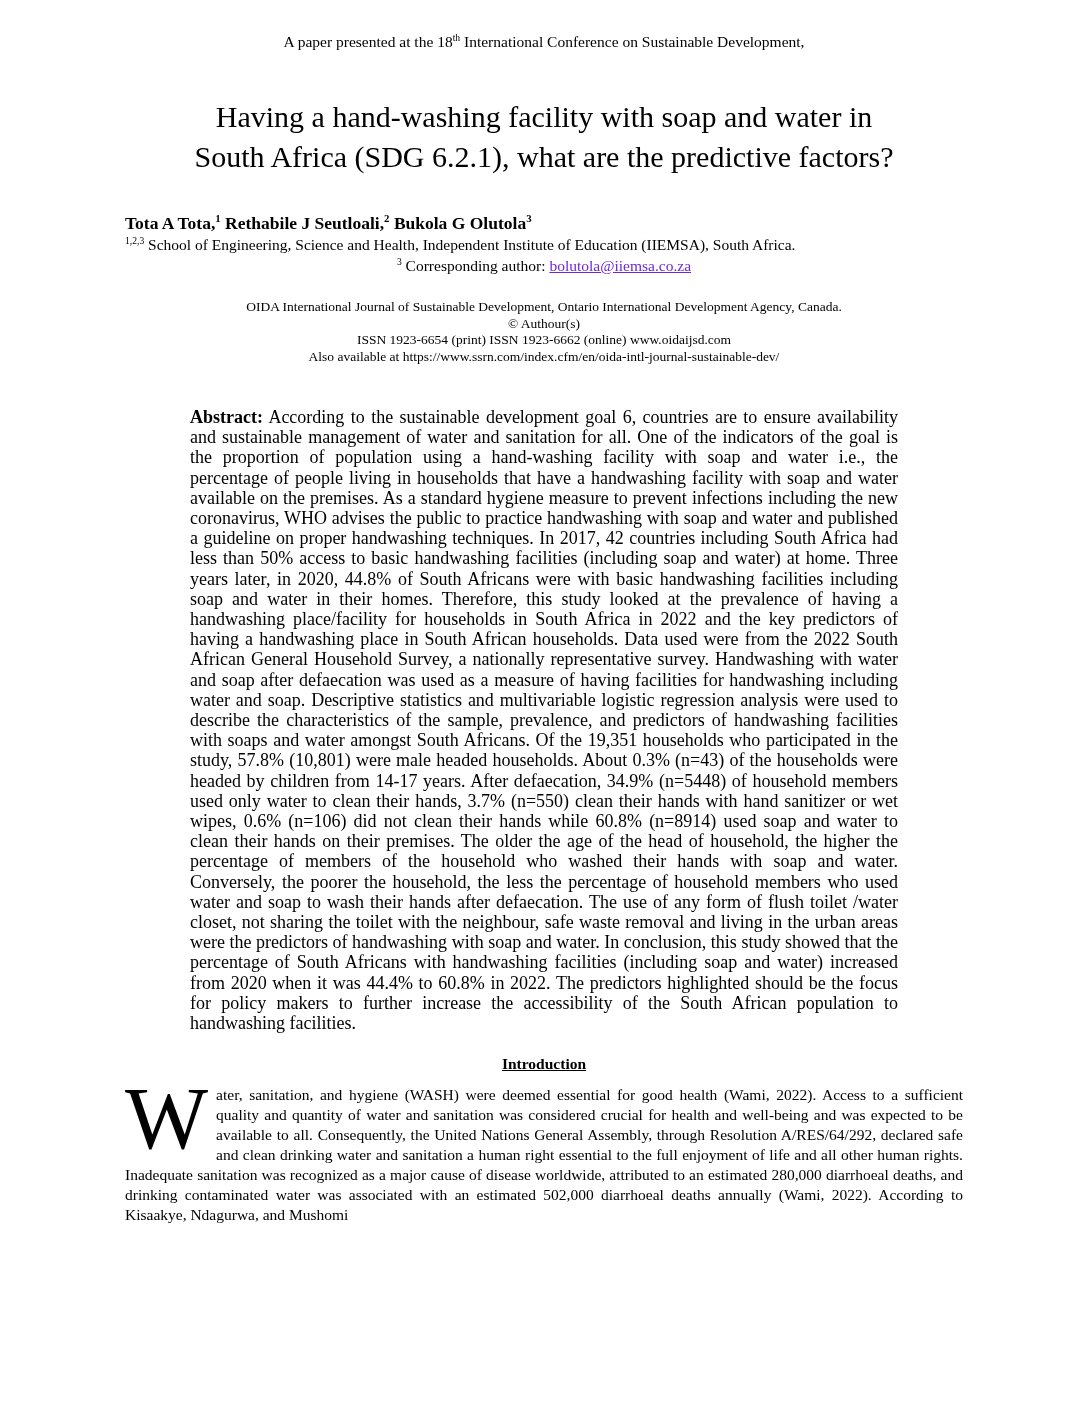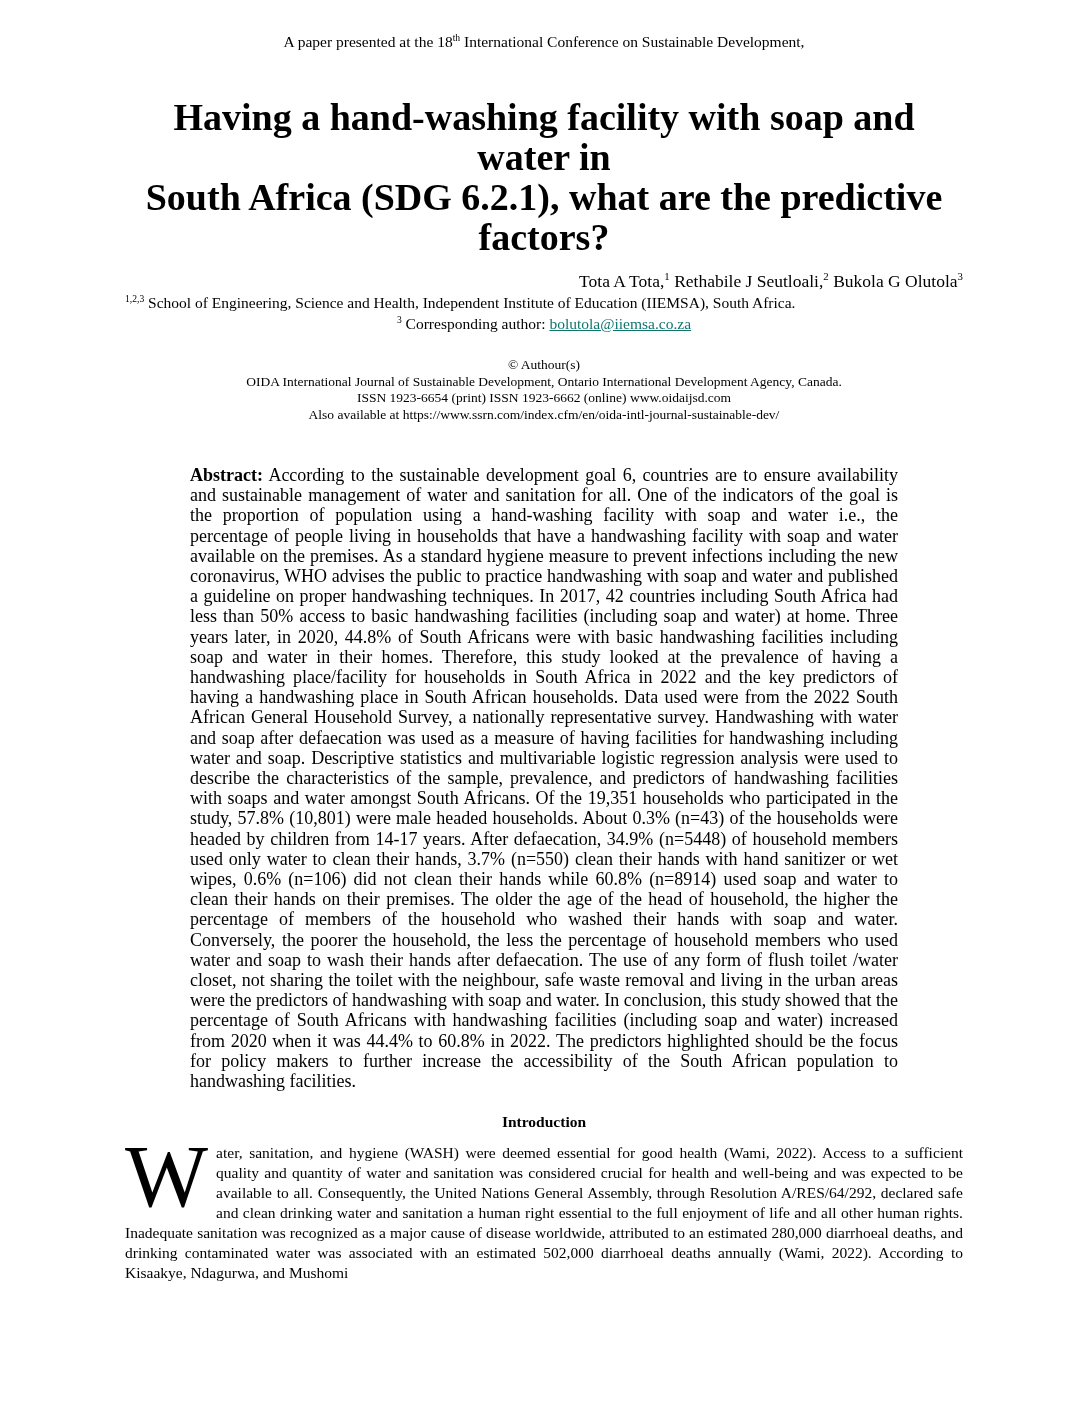--- a/index.html
+++ b/index.html
@@ -8,49 +8,50 @@
     font-family: "Liberation Serif", serif;
     color: #000000;
     position: relative;
     overflow: hidden;
   }
   .page { width: 838px; margin: 0 auto; padding-top: 30px; }
 
   .conf-header { text-align: center; font-size: 15.5px; line-height: 23px; }
 
   .paper-title {
-    text-align: center; font-weight: bold; font-size: 38px; line-height: 40px;
+    text-align: center; font-weight: normal; font-size: 30px; line-height: 40px;
     margin: 44px 0 0 0;
   }
 
   .authors {
-    text-align: right; font-weight: normal; font-size: 17.5px; line-height: 22px;
-    margin-top: 13px;
+    text-align: left; font-weight: bold; font-size: 17.5px; line-height: 22px;
+    margin-top: 35px;
   }
   .affiliation { text-align: left; font-size: 15.5px; line-height: 21px; }
   .corresponding { text-align: center; font-size: 15.5px; line-height: 21px; }
-  .email-link { color: #0f766e; text-decoration: underline; }
+  .email-link { color: #6d28d9; text-decoration: underline; }
 
   .imprint { text-align: center; font-size: 13.5px; line-height: 16.5px; margin-top: 23px; }
 
   .abstract-block {
     margin: 42px 65px 0 65px;
     text-align: justify;
     font-size: 18px; line-height: 20.2px;
   }
   .abstract-label { font-weight: bold; }
 
   .keywords {
     margin: 14px 65px 0 65px;
     font-weight: bold; font-size: 15.5px; line-height: 20px;
   }
 
   .section-heading {
     text-align: center; font-weight: bold; font-size: 15.5px; line-height: 20px;
     margin-top: 21px;
+    text-decoration: underline;
   }
 
   .intro-paragraph {
     margin-top: 11px;
     text-align: justify;
     font-size: 15.5px; line-height: 20px;
   }
   .dropcap {
     float: left;
     font-size: 88px;
@@ -77,22 +78,22 @@
     <span>South Africa (SDG 6.2.1), what are the predictive factors?</span>
   </h1>
 
   <p class="authors"><span>Tota A Tota,</span><sup>1</sup><span> Rethabile J Seutloali,</span><sup>2</sup><span> Bukola G Olutola</span><sup>3</sup></p>
 
   <p class="affiliation"><sup>1,2,3</sup><span> School of Engineering, Science and Health, Independent Institute of Education (IIEMSA), South Africa.</span></p>
 
   <p class="corresponding"><sup>3</sup><span> Corresponding author: </span><a href="#" class="email-link">bolutola@iiemsa.co.za</a></p>
 
   <div class="imprint">
+    <p>OIDA International Journal of Sustainable Development, Ontario International Development Agency, Canada.</p>
     <p>© Authour(s)</p>
-    <p>OIDA International Journal of Sustainable Development, Ontario International Development Agency, Canada.</p>
     <p>ISSN 1923-6654 (print) ISSN 1923-6662 (online) www.oidaijsd.com</p>
     <p>Also available at https://www.ssrn.com/index.cfm/en/oida-intl-journal-sustainable-dev/</p>
   </div>
 
   <p class="abstract-block"><span class="abstract-label">Abstract:</span><span> According to the sustainable development goal 6, countries are to ensure availability and sustainable management of water and sanitation for all. One of the indicators of the goal is the proportion of population using a hand-washing facility with soap and water i.e., the percentage of people living in households that have a handwashing facility with soap and water available on the premises. As a standard hygiene measure to prevent infections including the new coronavirus, WHO advises the public to practice handwashing with soap and water and published a guideline on proper handwashing techniques. In 2017, 42 countries including South Africa had less than 50% access to basic handwashing facilities (including soap and water) at home. Three years later, in 2020, 44.8% of South Africans were with basic handwashing facilities including soap and water in their homes. Therefore, this study looked at the prevalence of having a handwashing place/facility for households in South Africa in 2022 and the key predictors of having a handwashing place in South African households. Data used were from the 2022 South African General Household Survey, a nationally representative survey. Handwashing with water and soap after defaecation was used as a measure of having facilities for handwashing including water and soap. Descriptive statistics and multivariable logistic regression analysis were used to describe the characteristics of the sample, prevalence, and predictors of handwashing facilities with soaps and water amongst South Africans. Of the 19,351 households who participated in the study, 57.8% (10,801) were male headed households. About 0.3% (n=43) of the households were headed by children from 14-17 years. After defaecation, 34.9% (n=5448) of household members used only water to clean their hands, 3.7% (n=550) clean their hands with hand sanitizer or wet wipes, 0.6% (n=106) did not clean their hands while 60.8% (n=8914) used soap and water to clean their hands on their premises. The older the age of the head of household, the higher the percentage of members of the household who washed their hands with soap and water. Conversely, the poorer the household, the less the percentage of household members who used water and soap to wash their hands after defaecation. The use of any form of flush toilet /water closet, not sharing the toilet with the neighbour, safe waste removal and living in the urban areas were the predictors of handwashing with soap and water. In conclusion, this study showed that the percentage of South Africans with handwashing facilities (including soap and water) increased from 2020 when it was 44.4% to 60.8% in 2022. The predictors highlighted should be the focus for policy makers to further increase the accessibility of the South African population to handwashing facilities.</span></p>
 
 
   <p class="section-heading">Introduction</p>
 
   <p class="intro-paragraph"><span class="dropcap">W</span><span>ater, sanitation, and hygiene (WASH) were deemed essential for good health (Wami, 2022). Access to a sufficient quality and quantity of water and sanitation was considered crucial for health and well-being and was expected to be available to all. Consequently, the United Nations General Assembly, through Resolution A/RES/64/292, declared safe and clean drinking water and sanitation a human right essential to the full enjoyment of life and all other human rights. Inadequate sanitation was recognized as a major cause of disease worldwide, attributed to an estimated 280,000 diarrhoeal deaths, and drinking contaminated water was associated with an estimated 502,000 diarrhoeal deaths annually (Wami, 2022). According to Kisaakye, Ndagurwa, and Mushomi</span></p>

